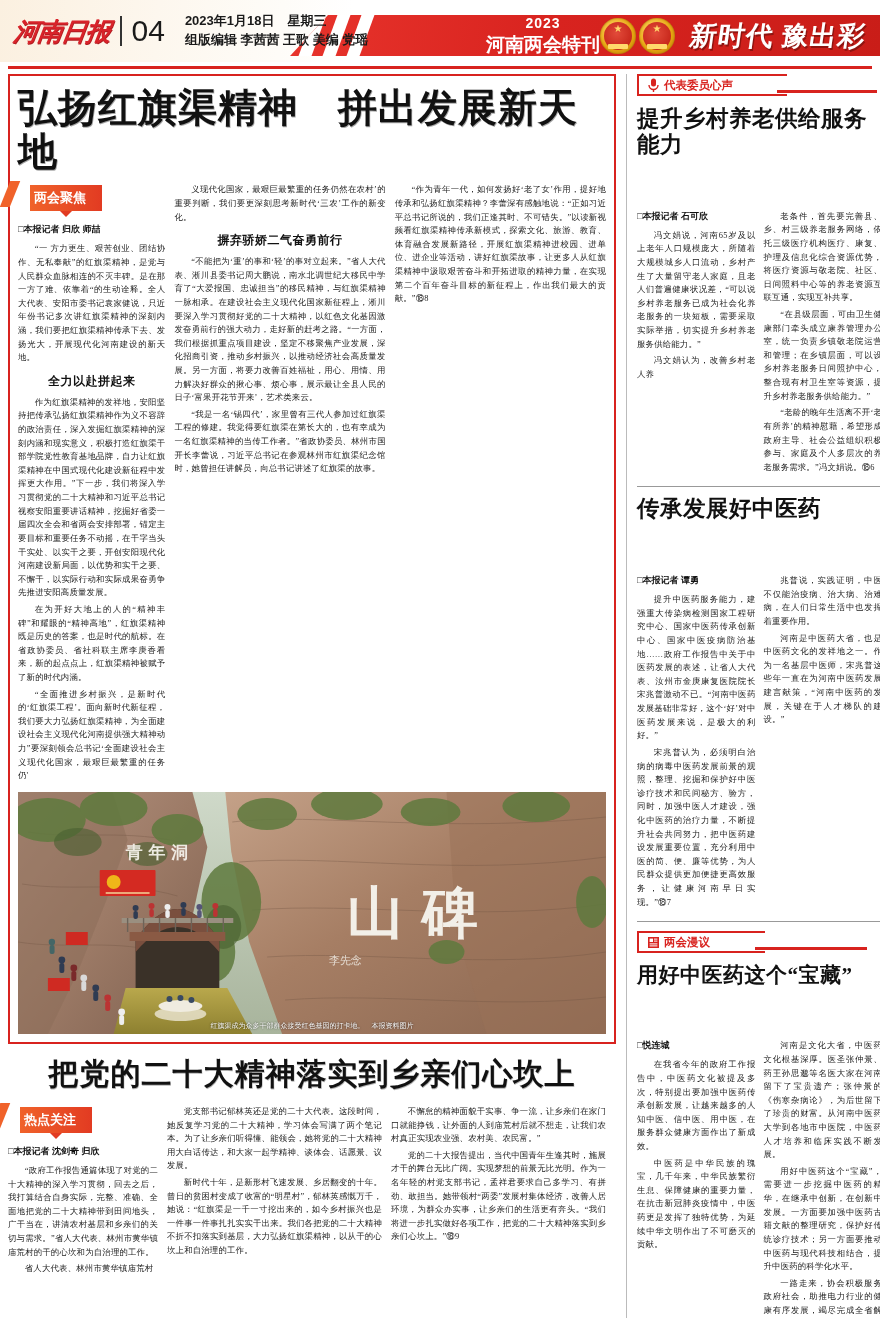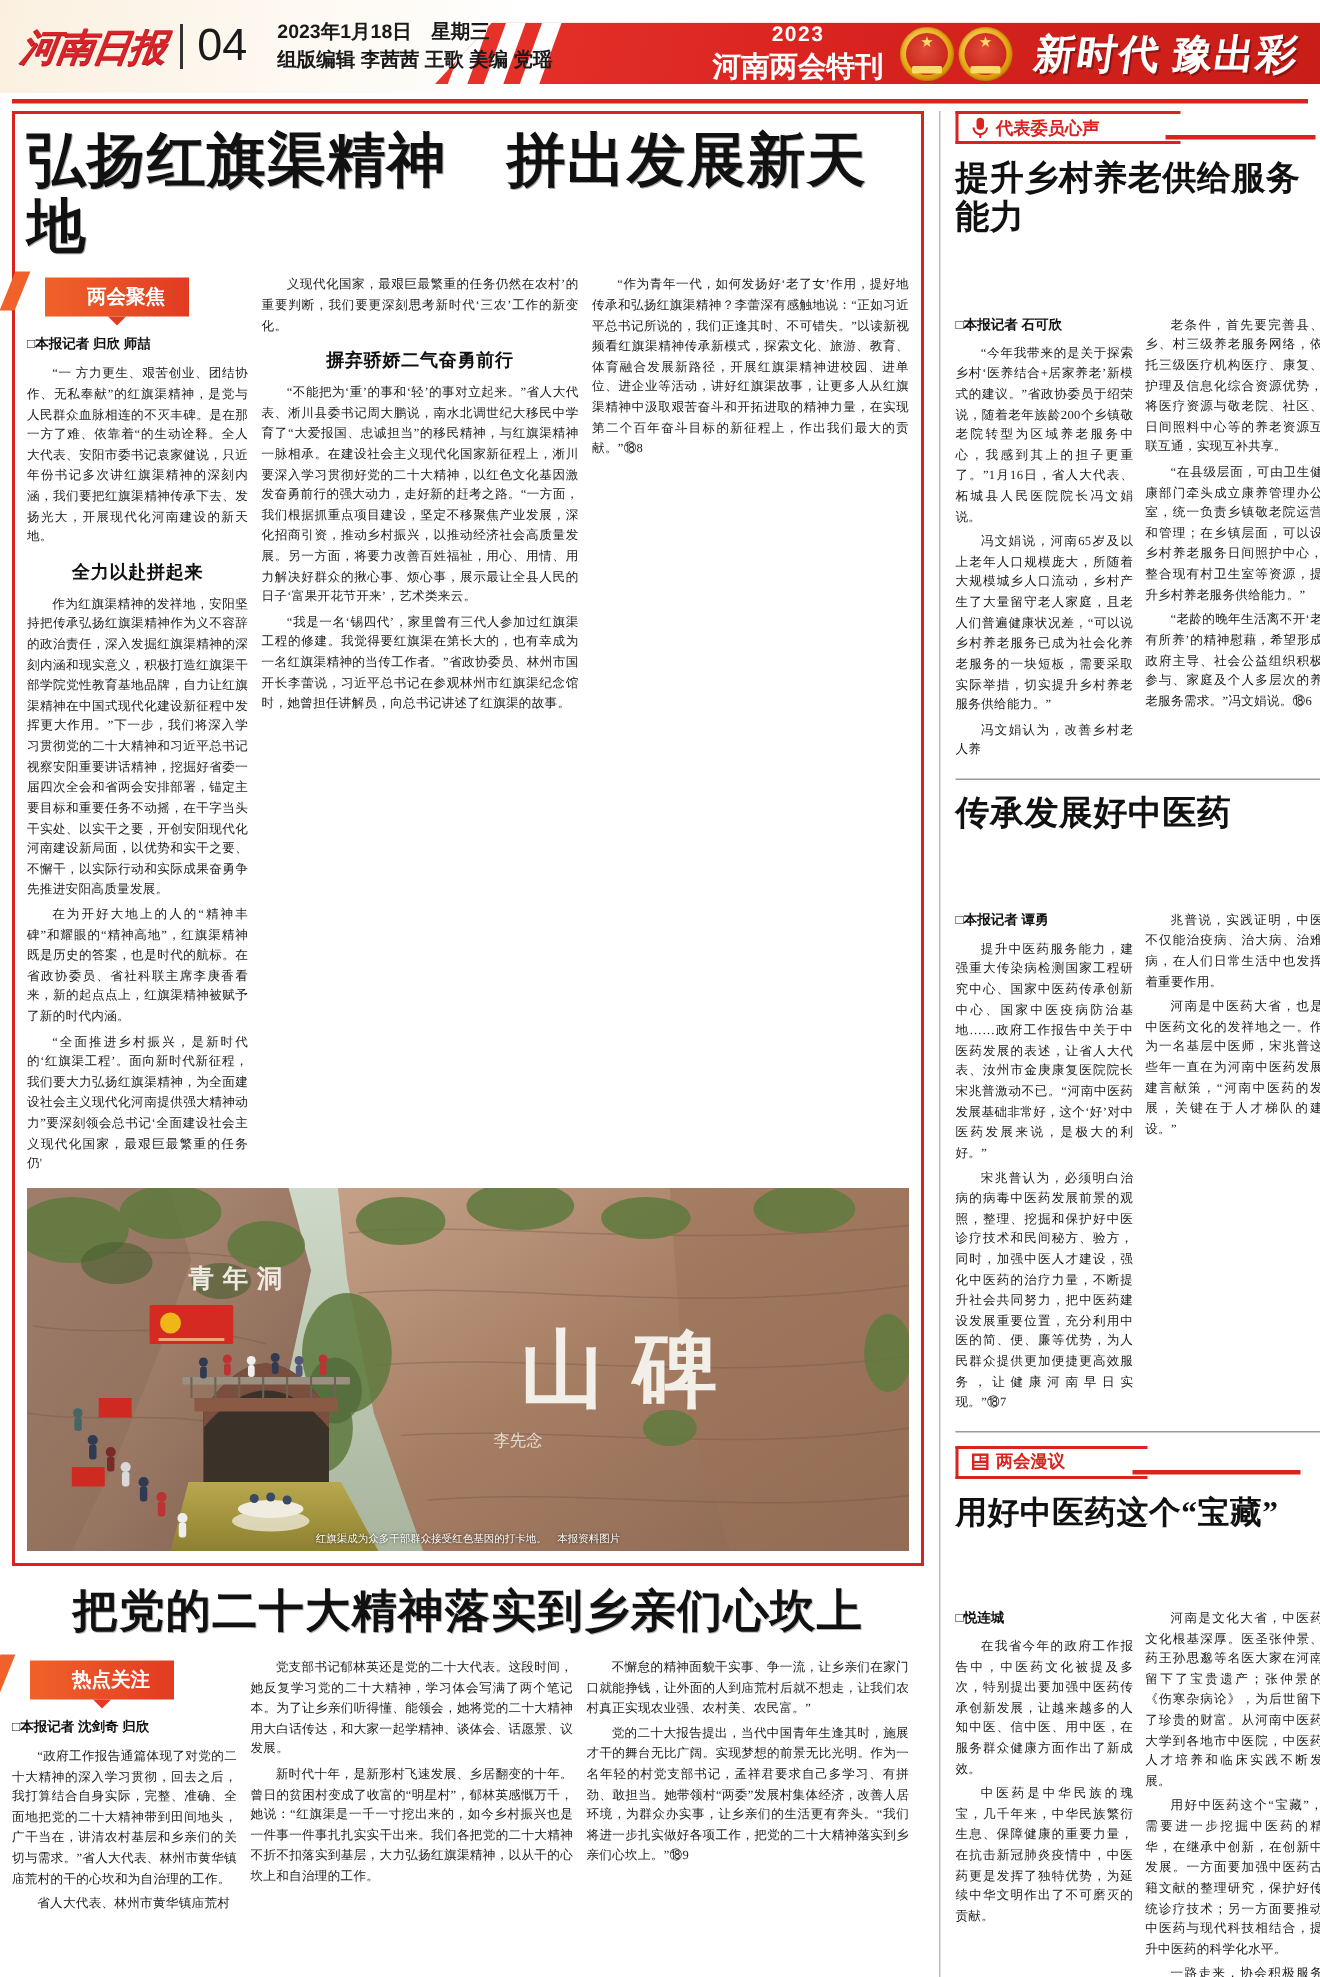--- a/index.html
+++ b/index.html
@@ -36,21 +36,21 @@
     background: linear-gradient(100deg,#e8342c 0%,#d8231f 45%,#c91d18 100%);
     display: flex; align-items: center;
     clip-path: polygon(38px 0, 100% 0, 100% 100%, 0 100%);
   }
   .slash-group { position: absolute; left: 10px; top: 0; bottom: 0; width: 90px; }
   .slash { position: absolute; top: 0; bottom: 0; width: 13px; background: #ffffff; transform: skewX(-20deg); }
   .slash.s1 { left: 6px; }
   .slash.s2 { left: 30px; }
   .slash.s3 { left: 54px; }
   .mh-2023 {
-    position: absolute; left: 185px; top: 50%; transform: translateY(-50%);
+    position: absolute; left: 196px; top: 50%; transform: translateY(-50%);
     color: #fff; text-align: center; font-family: "Liberation Sans", sans-serif;
   }
   .mh-2023 .yr { font-size: 14px; font-weight: bold; letter-spacing: 1px; }
   .mh-2023 .sub { font-size: 19px; font-weight: bold; margin-top: 1px; }
   .emblems { position: absolute; left: 310px; top: 50%; transform: translateY(-50%); display: flex; gap: 3px; }
   .emblem { width: 36px; height: 36px; border-radius: 50%; position: relative;
             background: radial-gradient(circle at 40% 35%, #ffd96b 0%, #e8a712 55%, #c07e05 100%);
             box-shadow: inset 0 0 2px #8a5c00; }
   .emblem .inner { position: absolute; inset: 4px; border-radius: 50%;
             background: radial-gradient(circle at 45% 40%, #e24b3a 0%, #c8281c 70%); }
@@ -85,21 +85,21 @@
   }
   .lead-body { display: flex; gap: 9px; }
   .lead-c1 { width: 150px; }
   .lead-c2 { width: 215px; }
   .lead-c3 { width: 215px; }
 
   .tag {
     position: relative; display: inline-block;
     background: linear-gradient(90deg,#f0622a,#e23b22);
     color: #fff; font-weight: bold; font-size: 13px;
-    padding: 4px 16px 4px 28px; margin: 2px 0 0 12px;
+    padding: 4px 16px 4px 4px; margin: 2px 0 0 12px;
     font-family: "Liberation Sans", sans-serif;
   }
   .tag::after { content:""; position: absolute; left: 50%; bottom: -6px; margin-left: -6px;
                 border-left: 6px solid transparent; border-right: 6px solid transparent;
                 border-top: 6px solid #e23b22; }
   .tag-slash { position: absolute; left: -13px; top: -2px; width: 10px; height: 26px;
                background: #f0622a; transform: skewX(-22deg); }
   .tag-wrap { position: relative; height: 28px; }
 
   .byline { font-family: "Liberation Sans", sans-serif; font-size: 9px; font-weight: bold;
@@ -393,21 +393,20 @@
                 <line x1="6.5" y1="11.5" x2="6.5" y2="14" stroke="#d8231f" stroke-width="1.4"></line>
               </svg>
             </span>
             <span class="rubric-label">代表委员心声</span>
           </span>
         </div>
         <div class="r-headline">提升乡村养老供给服务能力</div>
         <div class="r-body">
           <div class="r-col">
             <div class="byline" style="margin-top:0">□本报记者 石可欣</div>
-            <p class="txt">“今年我带来的是关于探索乡村‘医养结合+居家养老’新模式的建议。”省政协委员于绍荣说，随着老年族龄200个乡镇敬老院转型为区域养老服务中心，我感到其上的担子更重了。”1月16日，省人大代表、柘城县人民医院院长冯文娟说。</p>
             <p class="txt">冯文娟说，河南65岁及以上老年人口规模庞大，所随着大规模城乡人口流动，乡村产生了大量留守老人家庭，且老人们普遍健康状况差，“可以说乡村养老服务已成为社会化养老服务的一块短板，需要采取实际举措，切实提升乡村养老服务供给能力。”</p>
             <p class="txt">冯文娟认为，改善乡村老人养</p>
           </div>
           <div class="r-col">
             <p class="txt">老条件，首先要完善县、乡、村三级养老服务网络，依托三级医疗机构医疗、康复、护理及信息化综合资源优势，将医疗资源与敬老院、社区、日间照料中心等的养老资源互联互通，实现互补共享。</p>
             <p class="txt">“在县级层面，可由卫生健康部门牵头成立康养管理办公室，统一负责乡镇敬老院运营和管理；在乡镇层面，可以设乡村养老服务日间照护中心，整合现有村卫生室等资源，提升乡村养老服务供给能力。”</p>
             <p class="txt">“老龄的晚年生活离不开‘老有所养’的精神慰藉，希望形成政府主导、社会公益组织积极参与、家庭及个人多层次的养老服务需求。”冯文娟说。⑱6</p>
           </div>
         </div>
       </div>

